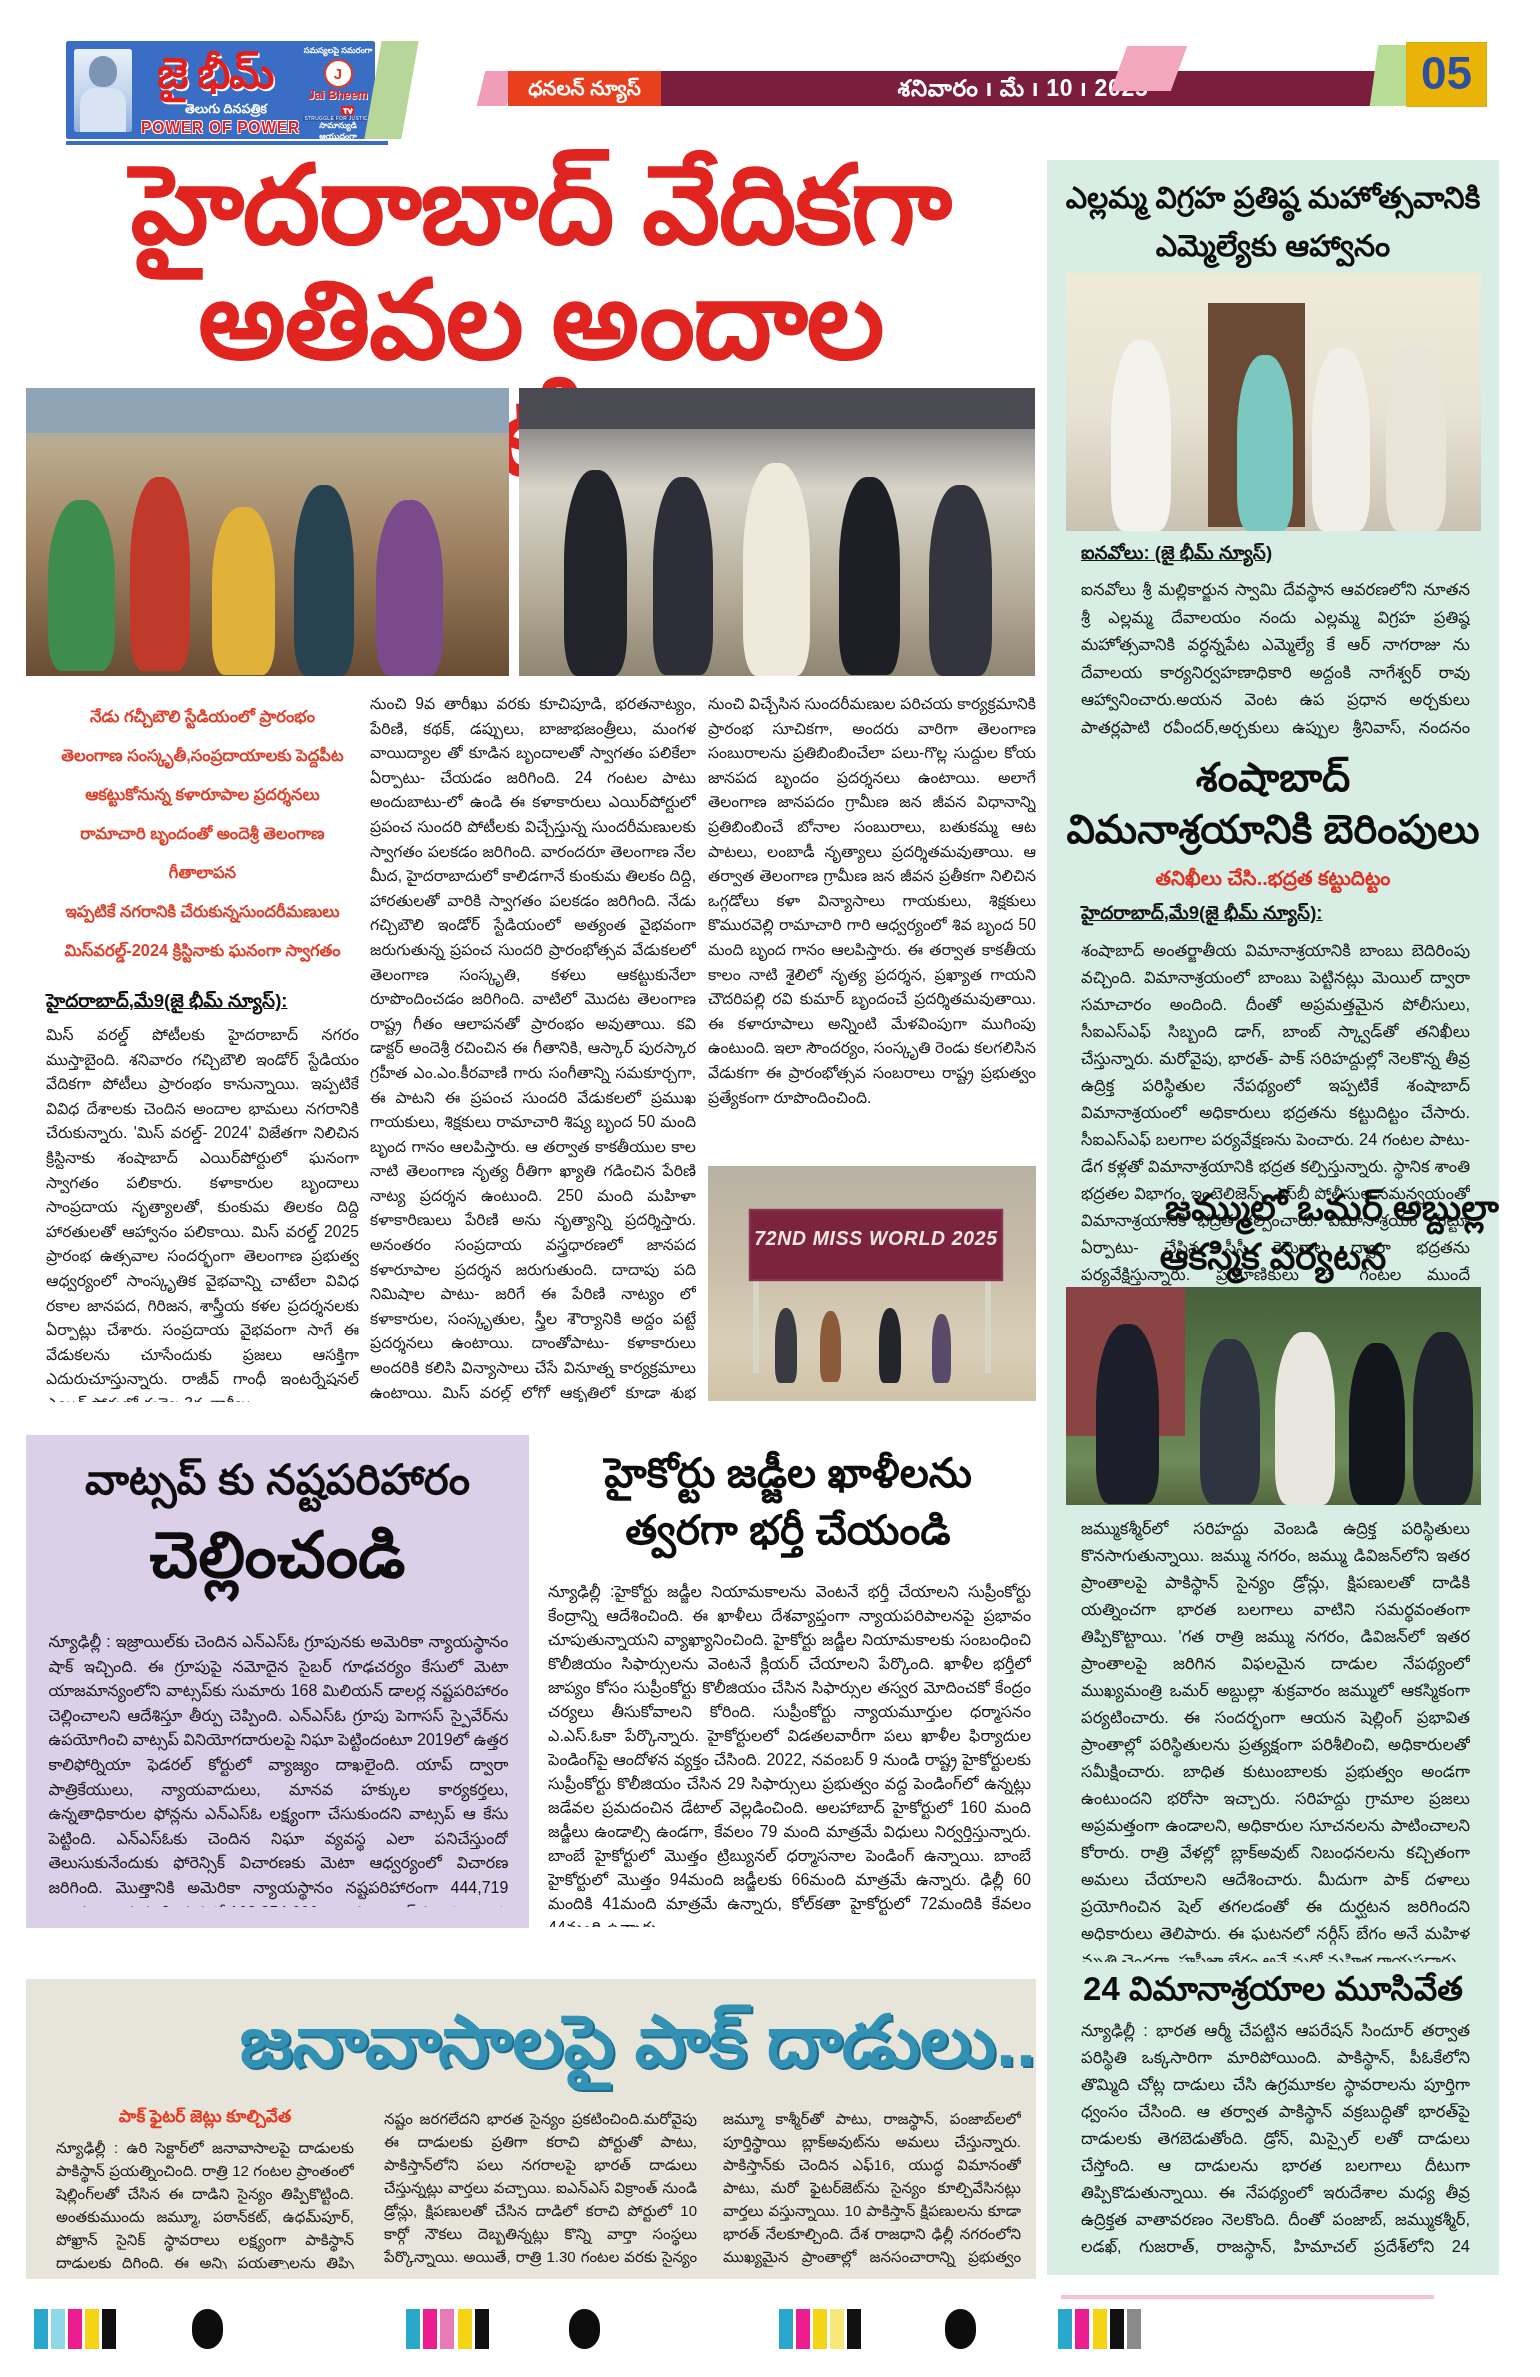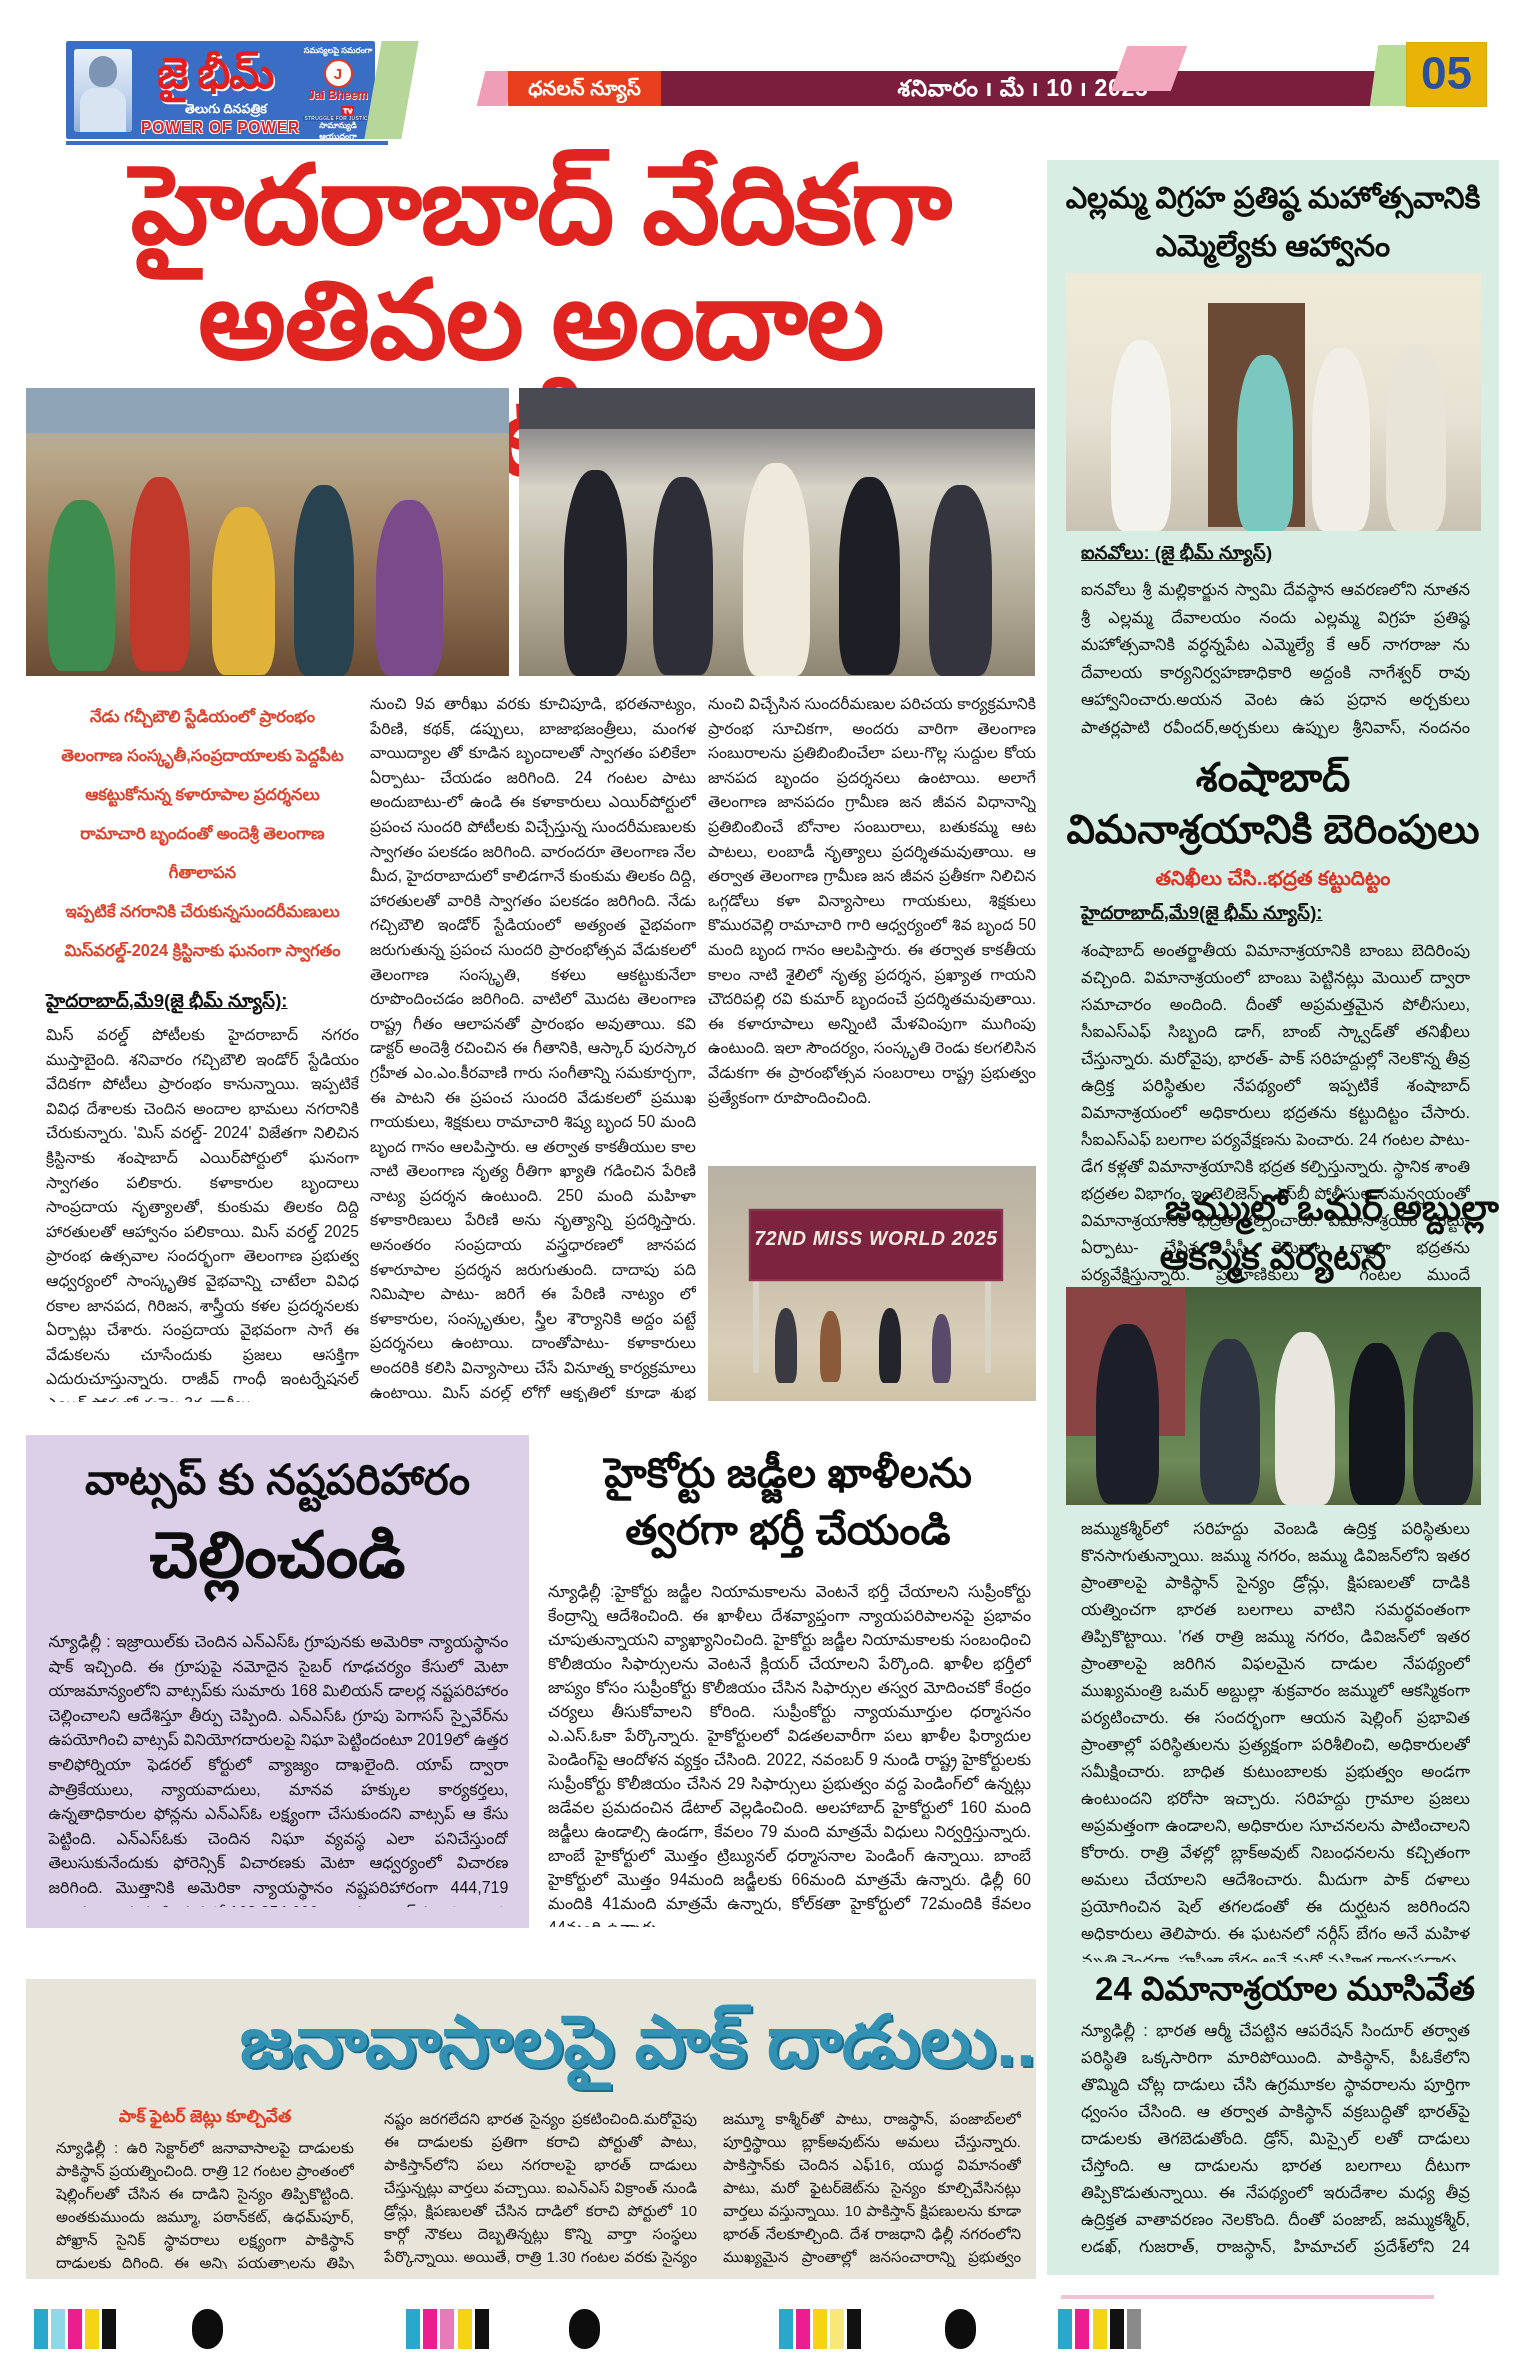--- a/index.html
+++ b/index.html
@@ -58,21 +58,21 @@
   .pb1{top:416px;height:170px;}
   .sh1{top:595px;font-size:40px;}
   .sh2{top:647px;font-size:40px;}
   .p-sub{top:707px;width:452px;text-align:center;color:#e03024;font-weight:800;font-size:20px;}
   .pd2{top:742px;}
   .pb2{top:777px;height:388px;line-height:27px;}
   .om1{top:1027px;font-size:36px;text-align:right;}
   .om2{top:1076px;font-size:36px;}
   .photo5{left:18.6px;top:1127px;width:415px;height:218px;background:linear-gradient(180deg,#47603c 0%,#5a7a4a 45%,#6d8a58 80%,#55663f 100%);}
   .pb3{top:1355px;height:447px;line-height:27px;}
-  .air-hl{top:1810px;font-size:33px;margin-left:12px;}
+  .air-hl{top:1810px;font-size:33px;}
   .pb4{top:1857px;height:246px;line-height:27px;}
   
   .wabox{left:26px;top:1435px;width:503px;height:493px;background:#dccfe8;}
   .wa1{position:absolute;top:21px;width:503px;text-align:center;font-weight:900;font-size:42px;color:#0d0d0d;}
   .wa2{position:absolute;top:83px;width:503px;text-align:center;font-weight:900;font-size:64px;color:#0d0d0d;}
   .wabody{position:absolute;left:22.4px;top:195px;width:460px;height:277px;font-size:16px;line-height:24.6px;text-align:justify;overflow:hidden;}
   
   .hc1{left:540px;top:1450px;width:496px;text-align:center;font-weight:900;font-size:41px;color:#0d0d0d;}
   .hc2{left:540px;top:1507px;width:496px;text-align:center;font-weight:900;font-size:41px;color:#0d0d0d;}
   .hcbody{left:548px;top:1580px;width:483px;height:347px;font-size:16px;line-height:24px;text-align:justify;overflow:hidden;}

